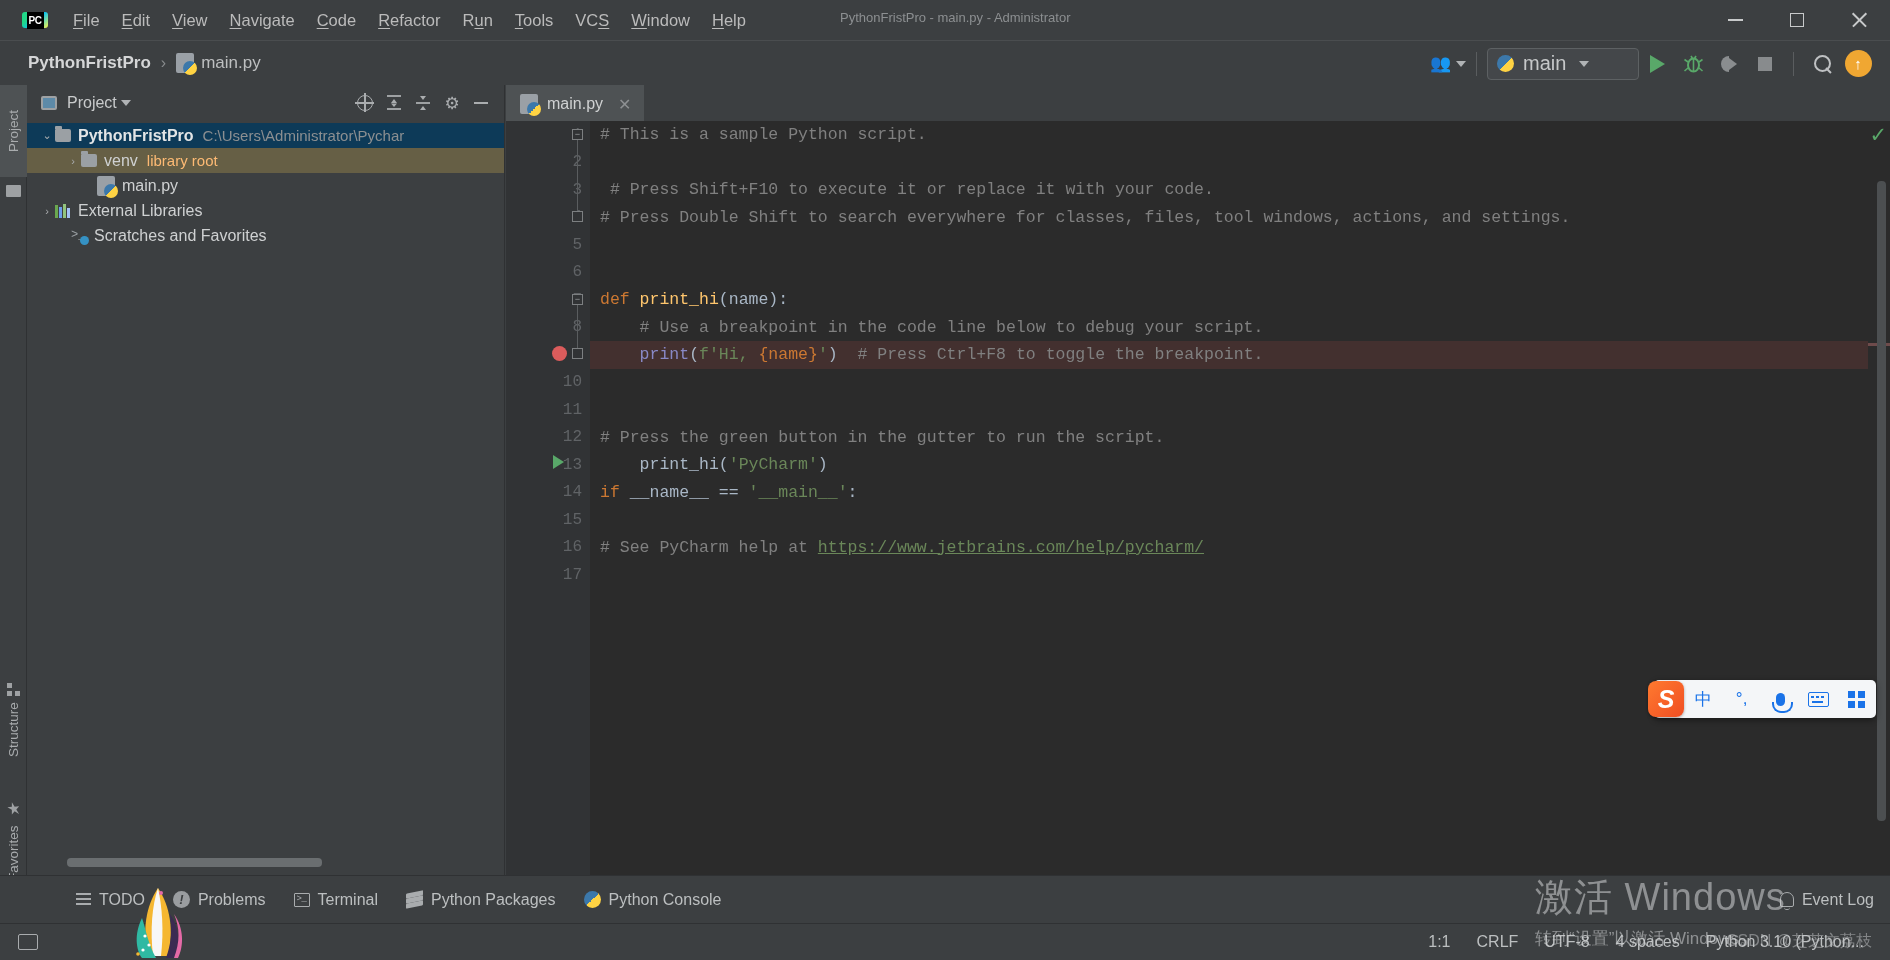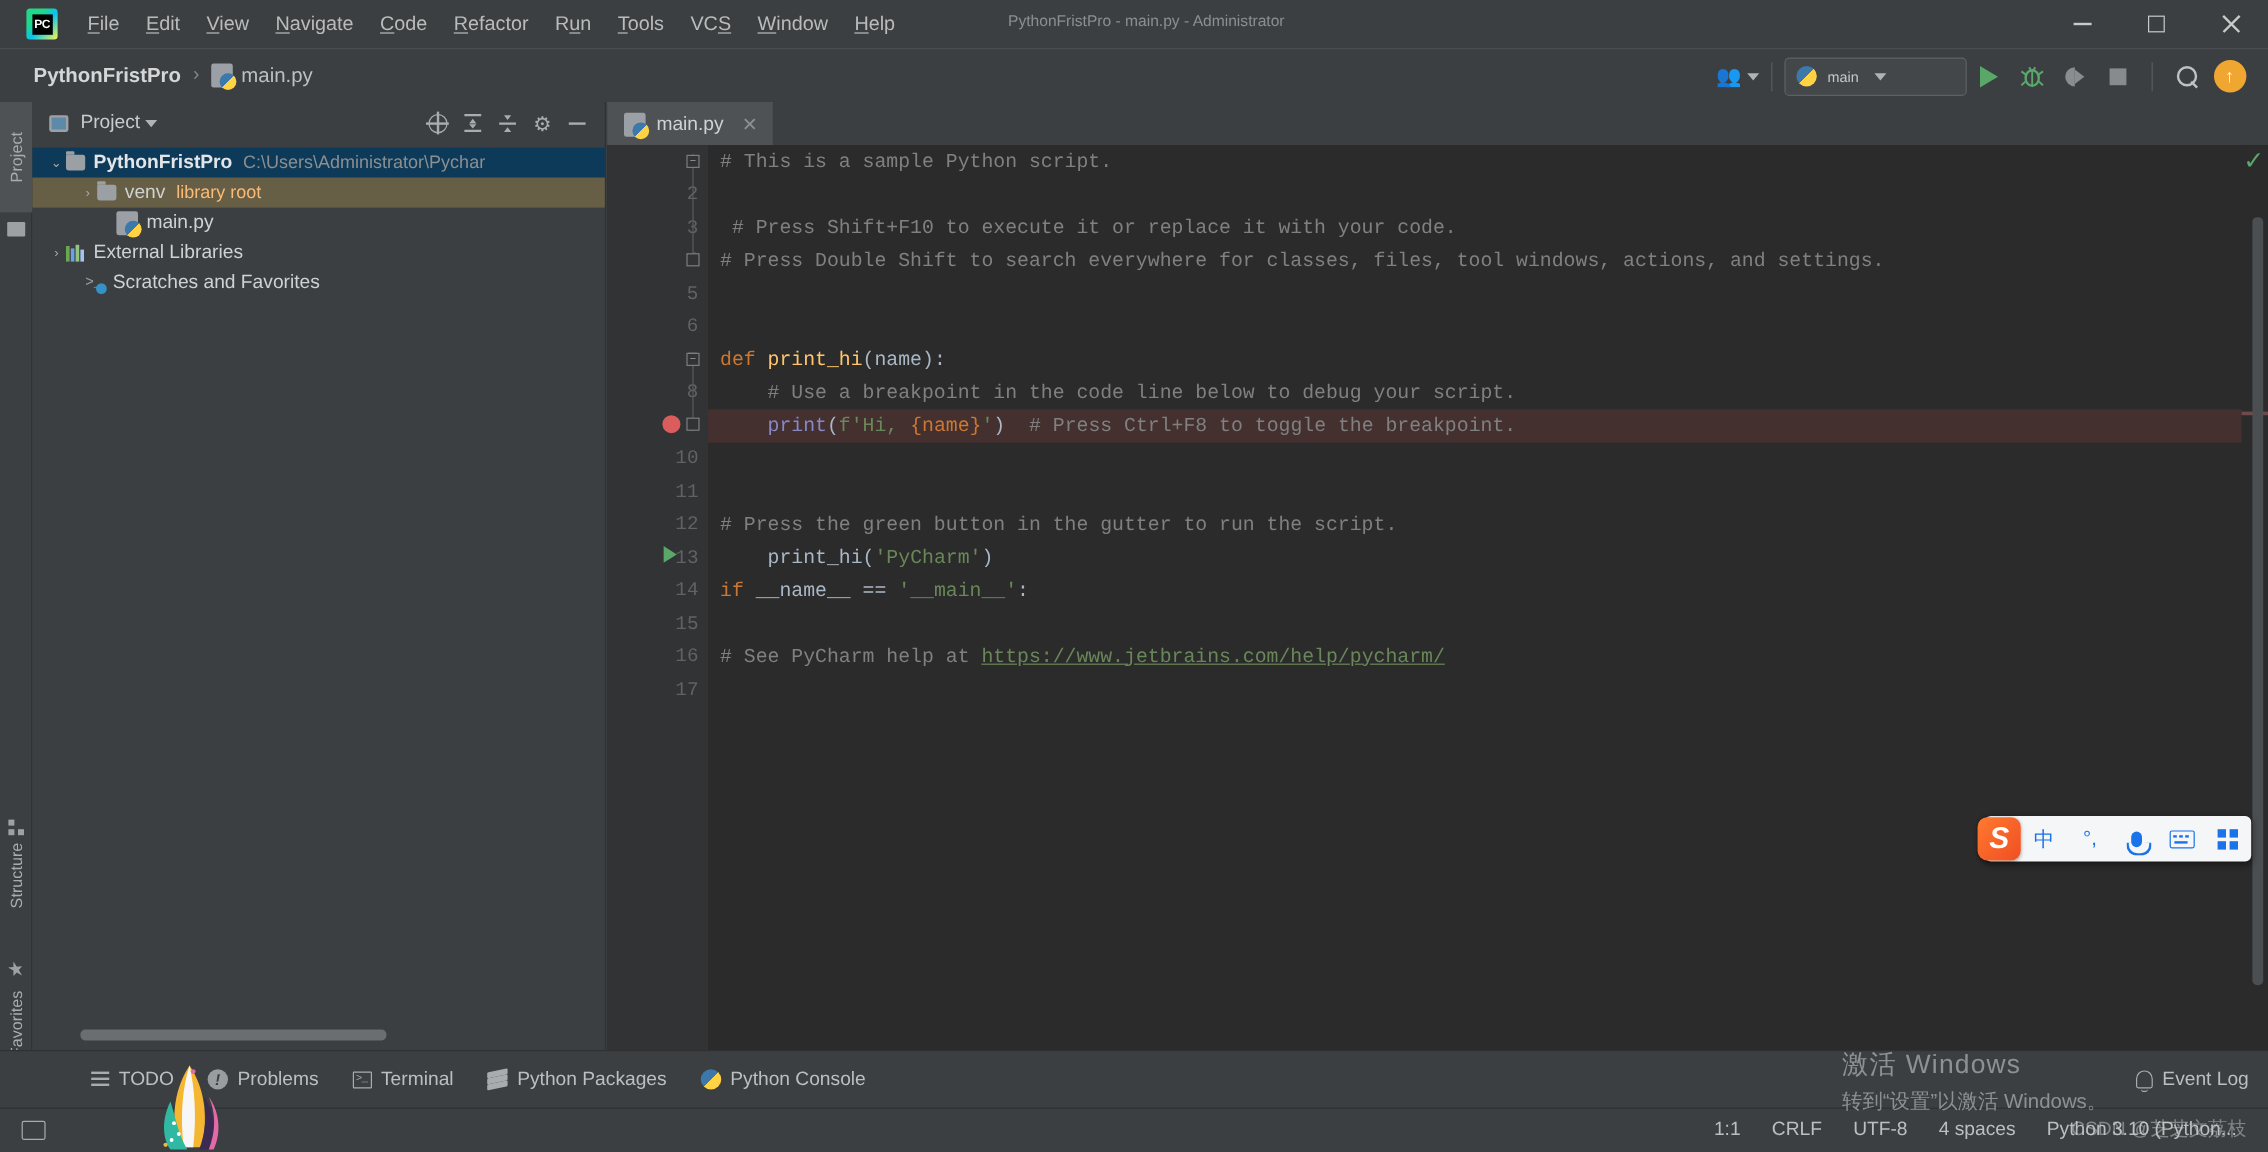--- a/index.html
+++ b/index.html
@@ -10,21 +10,21 @@
     overflow: hidden;
   }
   #app { position: relative; width: 1890px; height: 960px; background: #3c3f41; }
 
   
   .titlebar {
     position: absolute; left: 0; top: 0; width: 1890px; height: 40px;
     background: #3c3f41; display: flex; align-items: center;
   }
   .pc-logo {
-    width: 26px; height: 26px; margin-left: 22px; margin-right: 14px;
+    width: 26px; height: 16px; margin-left: 22px; margin-right: 14px;
     border-radius: 3px; position: relative; flex: 0 0 auto;
     background: linear-gradient(135deg, #21d789 0%, #21d789 30%, #07c3f2 55%, #fcf84a 100%);
     display: flex; align-items: center; justify-content: center;
   }
   .pc-logo span {
     font-size: 10px; font-weight: bold; color: #fff; background:#000;
     width: 17px; height: 17px; display:flex; align-items:center; justify-content:center;
     letter-spacing: -0.5px; font-family: "Liberation Sans", sans-serif;
   }
   .menubar { display: flex; align-items: center; height: 40px; }
@@ -80,21 +80,21 @@
     width: 36px; height: 36px; display: flex; align-items: center; justify-content: center;
     border-radius: 3px;
   }
   .people-icon { color: #9fa2a4; font-size: 17px; }
   .tb-divider { width: 1px; height: 24px; background: #5a5d5f; margin: 0 10px; }
   .runcfg {
     display: flex; align-items: center; height: 32px; padding: 0 10px 0 9px;
     border: 1px solid #5d6163; border-radius: 4px; background: #44474a; gap: 9px;
     min-width: 152px;
   }
-  .runcfg-label { color: #c6c8c9; font-size: 12px; }
+  .runcfg-label { color: #c6c8c9; font-size: 20px; }
   .py-icon-sm {
     width: 17px; height: 17px; border-radius: 50%;
     background: linear-gradient(135deg, #3c78aa 0 50%, #ffd343 50% 100%);
     flex: 0 0 auto;
   }
   .caret-down {
     width: 0; height: 0; border-left: 5px solid transparent; border-right: 5px solid transparent;
     border-top: 6px solid #b0b3b5; margin-left: 4px;
   }
   .play-tri {
@@ -389,21 +389,21 @@
     width: 9px; height: 13px; border-radius: 5px; background: #1a73e8; position: relative;
   }
   .mic-ico:after {
     content:''; position:absolute; left:-4px; top:9px; width:17px; height:9px;
     border: 2px solid #1a73e8; border-top: none; border-radius: 0 0 9px 9px;
   }
   .watermark {
     position: absolute; left: 1535px; top: 872px; z-index: 35;
     color: rgba(210,212,214,0.55); pointer-events: none;
   }
-  .wm-line1 { font-size: 22px; letter-spacing: 1px; }
+  .wm-line1 { font-size: 38px; letter-spacing: 1px; }
   .wm-line2 { font-size: 17px; margin-top: 4px; }
   .csdn-wm {
     position: absolute; right: 18px; bottom: 8px; z-index: 36;
     color: rgba(200,202,204,0.5); font-size: 16px; pointer-events: none;
   }
   .sticker {
     position: absolute; left: 128px; top: 884px; width: 70px; height: 76px; z-index: 38;
     pointer-events: none;
   }
 </style>

